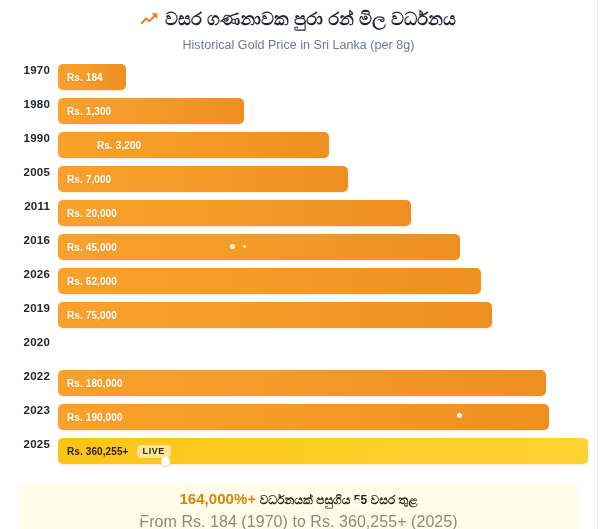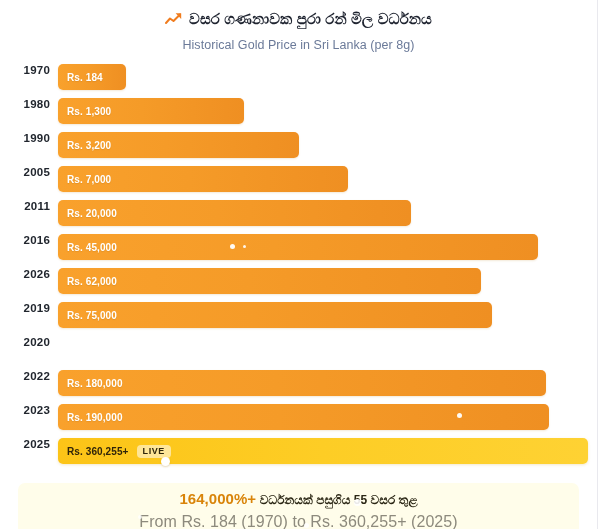--- a/index.html
+++ b/index.html
@@ -36,21 +36,21 @@
     gap: 7px;
     height: 20px;
   }
   .trend-icon {
     display: inline-block;
     width: 17px;
     height: 14px;
     line-height: 0;
   }
   .title-text {
-    font-size: 15px;
+    font-size: 18px;
     font-weight: bold;
     color: #1f2430;
     letter-spacing: 0.1px;
     white-space: nowrap;
   }
   .subtitle {
     margin-top: 9px;
     font-size: 12.5px;
     color: #6b7a99;
     letter-spacing: 0.05px;
@@ -209,21 +209,21 @@
         <div class="year">1980</div>
         <div class="bar-wrap">
           <div class="bar" style="width: 186px;">
             <span class="bar-label">Rs. 1,300</span>
           </div>
         </div>
       </div>
       <div class="row">
         <div class="year">1990</div>
         <div class="bar-wrap">
-          <div class="bar" style="width: 241px;">
+          <div class="bar" style="width: 241px; padding-left: 30px;">
             <span class="bar-label">Rs. 3,200</span>
           </div>
         </div>
       </div>
       <div class="row">
         <div class="year">2005</div>
         <div class="bar-wrap">
           <div class="bar" style="width: 290px;">
             <span class="bar-label">Rs. 7,000</span>
           </div>
@@ -233,21 +233,21 @@
         <div class="year">2011</div>
         <div class="bar-wrap">
           <div class="bar" style="width: 353px;">
             <span class="bar-label">Rs. 20,000</span>
           </div>
         </div>
       </div>
       <div class="row">
         <div class="year">2016</div>
         <div class="bar-wrap">
-          <div class="bar" style="width: 480px;">
+          <div class="bar" style="width: 402px;">
             <span class="bar-label">Rs. 45,000</span>
             <span class="dot d1"></span>
             <span class="dot d2"></span>
           </div>
         </div>
       </div>
       <div class="row">
         <div class="year">2026</div>
         <div class="bar-wrap">
           <div class="bar" style="width: 423px;">

